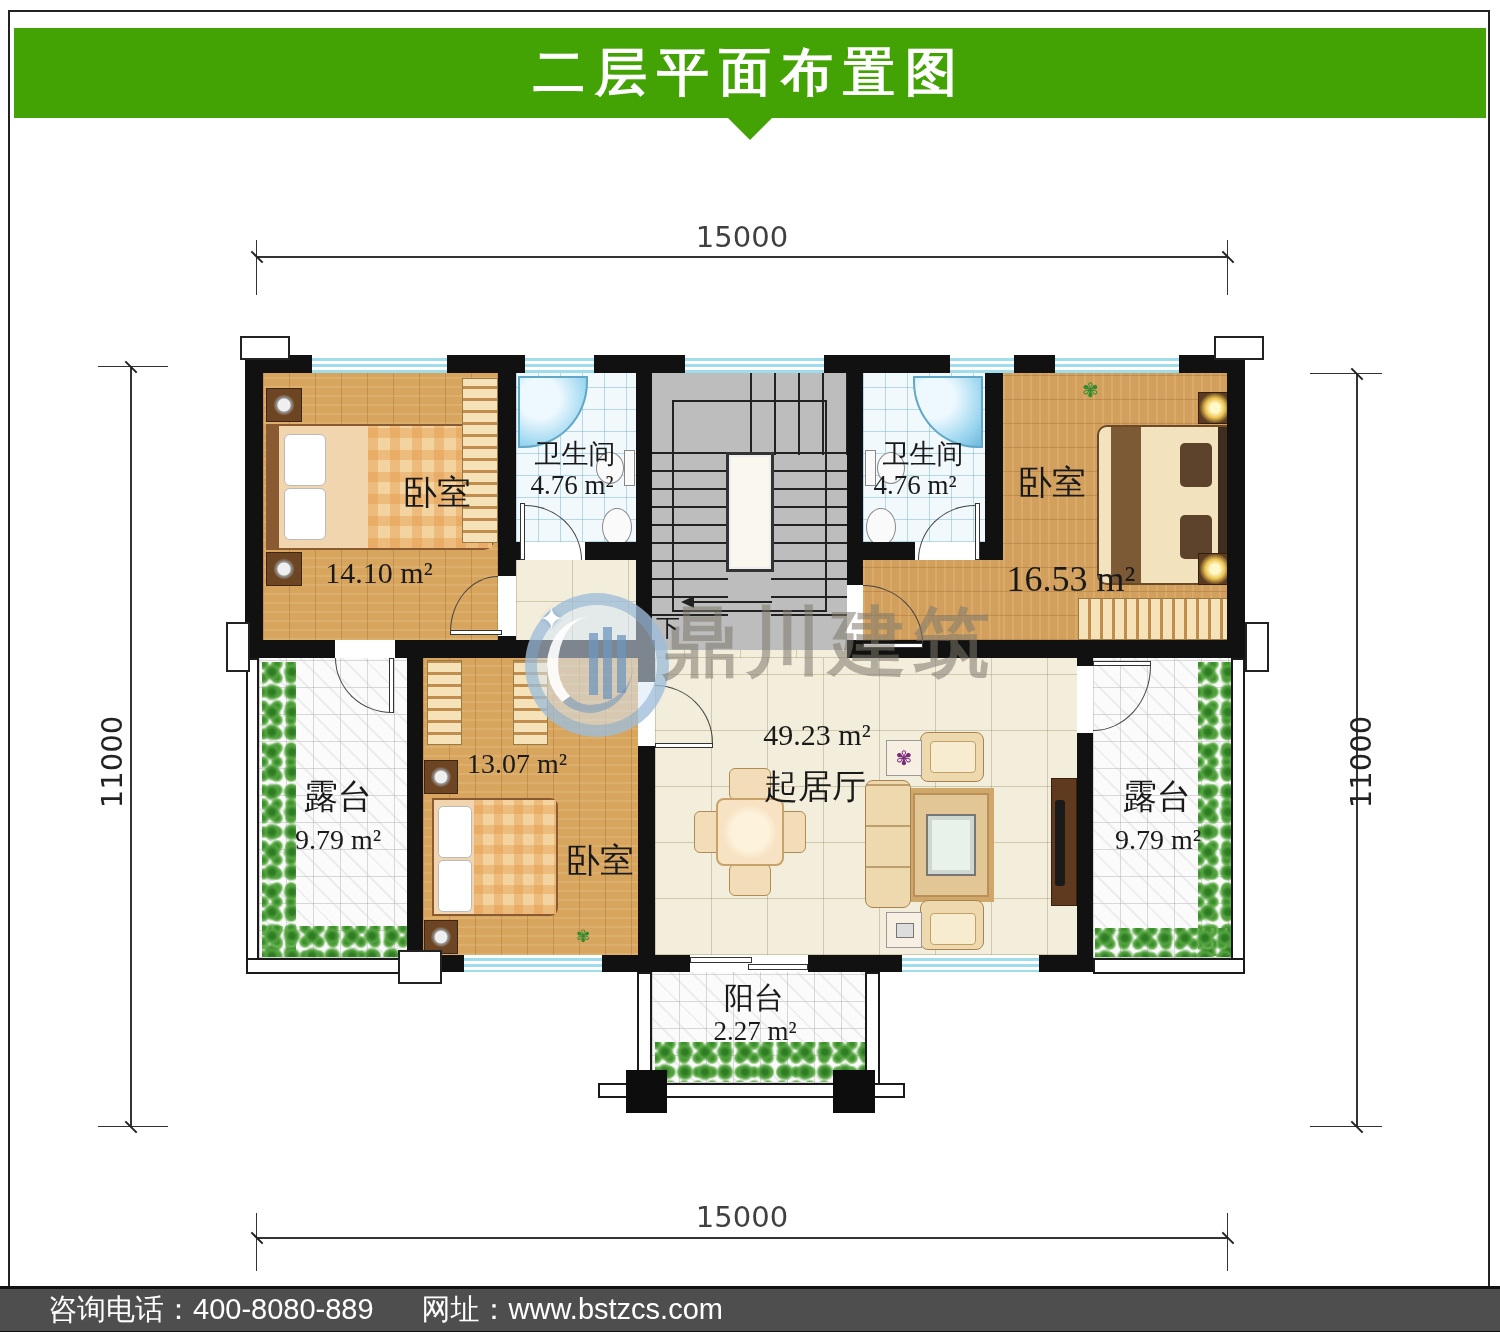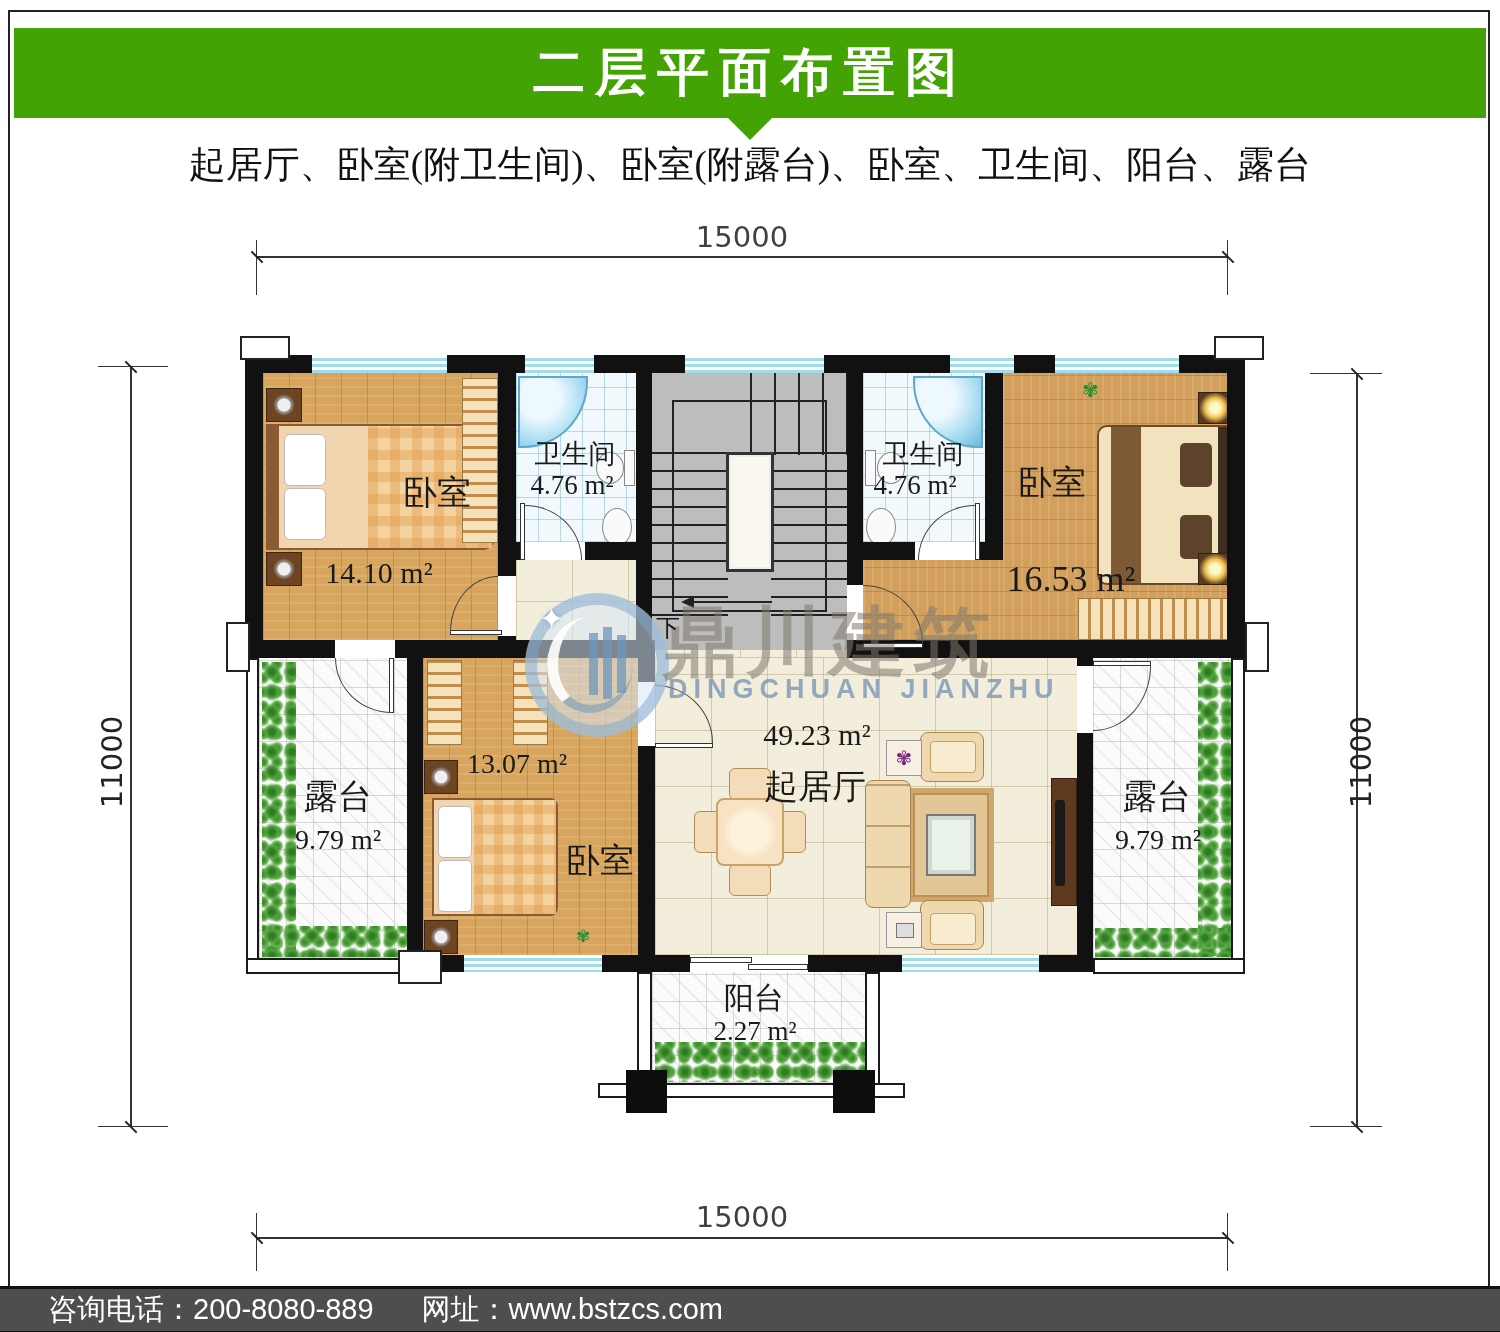--- a/index.html
+++ b/index.html
@@ -59,21 +59,20 @@
 
 <div id="canvas">
 
   <div class="abs" style="left:8px;top:10px;width:1482px;height:1276px;border:2px solid #222;border-bottom:none;box-sizing:border-box;"></div>
 
   <div class="abs" style="left:14px;top:28px;width:1472px;height:90px;background:#43A204;display:flex;align-items:center;justify-content:center;">
     <div style="color:#fff;font-size:52px;font-weight:bold;letter-spacing:10px;">二层平面布置图</div>
   </div>
   <div class="abs" style="left:728px;top:118px;width:0;height:0;border-left:22px solid transparent;border-right:22px solid transparent;border-top:22px solid #43A204;"></div>
 
-  <div class="abs" style="left:750px;top:140px;transform:translateX(-50%);font-family:'Liberation Serif','DejaVu Serif',serif;font-size:37px;color:#111;white-space:nowrap;">起居厅、卧室(附卫生间)、卧室(附露台)、卧室、卫生间、阳台、露台</div>
 
   <div class="dimline" style="left:257px;top:256px;width:971px;height:2px;"></div>
   <div class="dimline" style="left:256px;top:240px;width:1px;height:55px;"></div>
   <div class="dimline" style="left:1227px;top:240px;width:1px;height:55px;"></div>
   <div class="slash" style="left:249px;top:256px;"></div>
   <div class="slash" style="left:1220px;top:256px;"></div>
   <div class="dimtxt" style="left:742px;top:220px;">15000</div>
 
   <div class="dimline" style="left:257px;top:1237px;width:971px;height:2px;"></div>
   <div class="dimline" style="left:256px;top:1213px;width:1px;height:58px;"></div>
@@ -269,21 +268,20 @@
   <div class="glyph" style="left:576px;top:926px;font-size:17px;">✾</div>
 
   <div class="abs" style="left:525px;top:593px;width:144px;height:144px;border-radius:50%;border:12px solid rgba(125,168,205,.5);background:rgba(215,232,245,.55);box-sizing:border-box;">
     <div class="abs" style="left:10px;top:12px;width:86px;height:96px;border-left:11px solid rgba(255,255,255,.9);border-bottom:8px solid rgba(110,150,190,.55);border-radius:50%;box-sizing:border-box;"></div>
     <div class="abs" style="left:52px;top:28px;width:9px;height:62px;background:rgba(110,150,190,.75);"></div>
     <div class="abs" style="left:66px;top:22px;width:9px;height:72px;background:rgba(110,150,190,.75);"></div>
     <div class="abs" style="left:80px;top:30px;width:9px;height:58px;background:rgba(110,150,190,.75);"></div>
     <div class="abs" style="left:2px;top:-4px;color:#fff;font-size:30px;text-shadow:0 0 4px rgba(120,160,200,.9);">✦</div>
   </div>
   <div class="abs" style="left:662px;top:592px;font-size:76px;font-weight:bold;color:rgba(125,120,110,.55);letter-spacing:8px;font-family:'Liberation Sans',sans-serif;">鼎川建筑</div>
-  <div class="abs" style="left:668px;top:674px;font-size:27px;font-weight:bold;color:rgba(108,142,176,.72);letter-spacing:6px;">DINGCHUAN JIANZHU</div>
 
   <div class="rlabel" style="left:437px;top:470px;font-size:34px;">卧室</div>
   <div class="rlabel" style="left:379px;top:556px;font-size:30px;">14.10 m²</div>
   <div class="rlabel" style="left:575px;top:436px;font-size:27px;">卫生间</div>
   <div class="rlabel" style="left:572px;top:470px;font-size:27px;">4.76 m²</div>
   <div class="rlabel" style="left:923px;top:436px;font-size:27px;">卫生间</div>
   <div class="rlabel" style="left:915px;top:470px;font-size:27px;">4.76 m²</div>
   <div class="rlabel" style="left:1052px;top:460px;font-size:34px;">卧室</div>
   <div class="rlabel" style="left:1071px;top:558px;font-size:36px;">16.53 m²</div>
   <div class="rlabel" style="left:517px;top:748px;font-size:28px;">13.07 m²</div>
@@ -292,17 +290,17 @@
   <div class="rlabel" style="left:815px;top:764px;font-size:34px;">起居厅</div>
   <div class="rlabel" style="left:338px;top:774px;font-size:34px;">露台</div>
   <div class="rlabel" style="left:338px;top:824px;font-size:28px;">9.79 m²</div>
   <div class="rlabel" style="left:1157px;top:774px;font-size:34px;">露台</div>
   <div class="rlabel" style="left:1158px;top:824px;font-size:28px;">9.79 m²</div>
   <div class="rlabel" style="left:754px;top:978px;font-size:30px;">阳台</div>
   <div class="rlabel" style="left:755px;top:1016px;font-size:27px;">2.27 m²</div>
   <div class="rlabel" style="left:668px;top:612px;font-size:24px;">下</div>
 
   <div class="abs" style="left:0;top:1286px;width:1500px;height:42px;background:#4E4E4E;border-top:3px solid #111;border-bottom:2px solid #111;display:flex;align-items:center;color:#fff;font-size:29px;white-space:nowrap;box-sizing:content-box;">
-    <span style="margin-left:48px;">咨询电话：200-8080-889</span>
+    <span style="margin-left:48px;">咨询电话：400-8080-889</span>
     <span style="margin-left:48px;">网址：www.bstzcs.com</span>
   </div>
 
 </div>
 
 </body></html>

